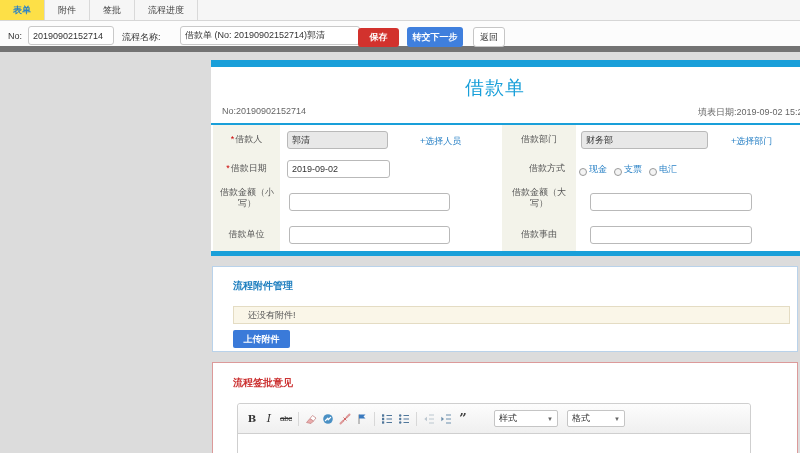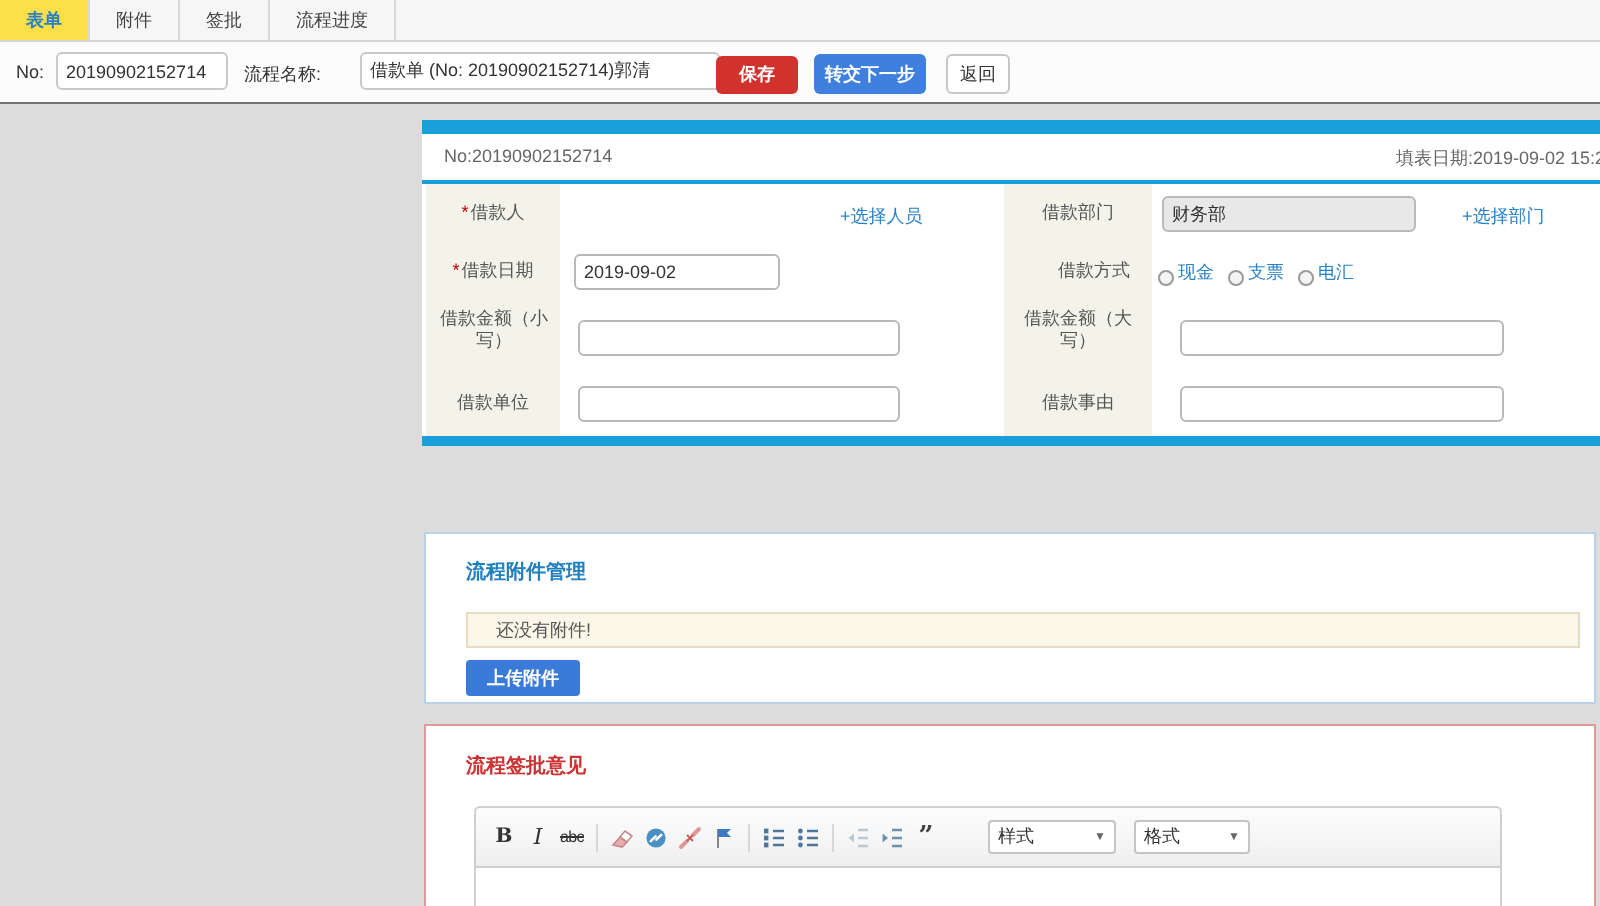--- a/index.html
+++ b/index.html
@@ -20,21 +20,21 @@
   .tab {
     padding:0 13px; line-height:20px; font-size:9px; color:#444;
     border-right:1px solid #d9d9d9; background:#f6f6f6; cursor:pointer;
     white-space:nowrap;
   }
   .tab.active { color:#2a82c6; background:#fde047; font-weight:bold; }
 
   
   .cmdbar {
     position:absolute; top:21px; left:0; width:800px; height:31px;
-    background:#fcfcfc; border-bottom:1px solid #737373;
+    background:#fcfcfc; border-bottom:6px solid #737373;
   }
   .cmdbar .lbl { position:absolute; top:10px; font-size:9px; color:#333; }
   .txt {
     position:absolute; height:19px; border:1px solid #c9c9c9; border-radius:3px;
     font-size:9px; color:#333; padding:0 4px; background:#fff;
     font-family:"Liberation Sans","DejaVu Sans",sans-serif;
   }
   .btn {
     position:absolute; border:none; border-radius:3px; font-size:9px;
     color:#fff; cursor:pointer; text-align:center;
@@ -152,32 +152,34 @@
   <input class="txt" style="left: 28px; top: 5px; width: 86px;" value="20190902152714">
   <span class="lbl" style="left:122px">流程名称:</span>
   <input class="txt" style="left: 180px; top: 5px; width: 180px;" value="借款单 (No: 20190902152714)郭清">
   <button class="btn btn-save">保存</button>
   <button class="btn btn-next">转交下一步</button>
   <button class="btn btn-back">返回</button>
 </div>
 
 <div class="form-panel">
   <div class="bluebar-top"></div>
+  <div class="form-title">借款单</div>
   <div class="meta-row">
     <span class="meta-no">No:20190902152714</span>
     <span class="meta-date">填表日期:2019-09-02 15:27:1</span>
   </div>
 
   <div class="grid">
     <div class="lblcol l"></div>
     <div class="lblcol r"></div>
 
     <div class="flbl" style="left:2px; top:9px; width:67px">
       <span class="req">*</span><span>借款人</span>
     </div>
+    <input class="fin ro" style="left: 76px; top: 6px; width: 101px;" value="郭清">
     <a class="flink" style="left:209px; top:10px">+选择人员</a>
 
     <div class="flbl" style="left:291px; top:9px; width:74px">借款部门</div>
     <input class="fin ro" style="left: 370px; top: 6px; width: 127px;" value="财务部">
     <a class="flink" style="left:520px; top:10px">+选择部门</a>
 
     <div class="flbl" style="left:2px; top:38px; width:67px">
       <span class="req">*</span><span>借款日期</span>
     </div>
     <input class="fin" style="left: 76px; top: 35px; width: 103px;" value="2019-09-02">

